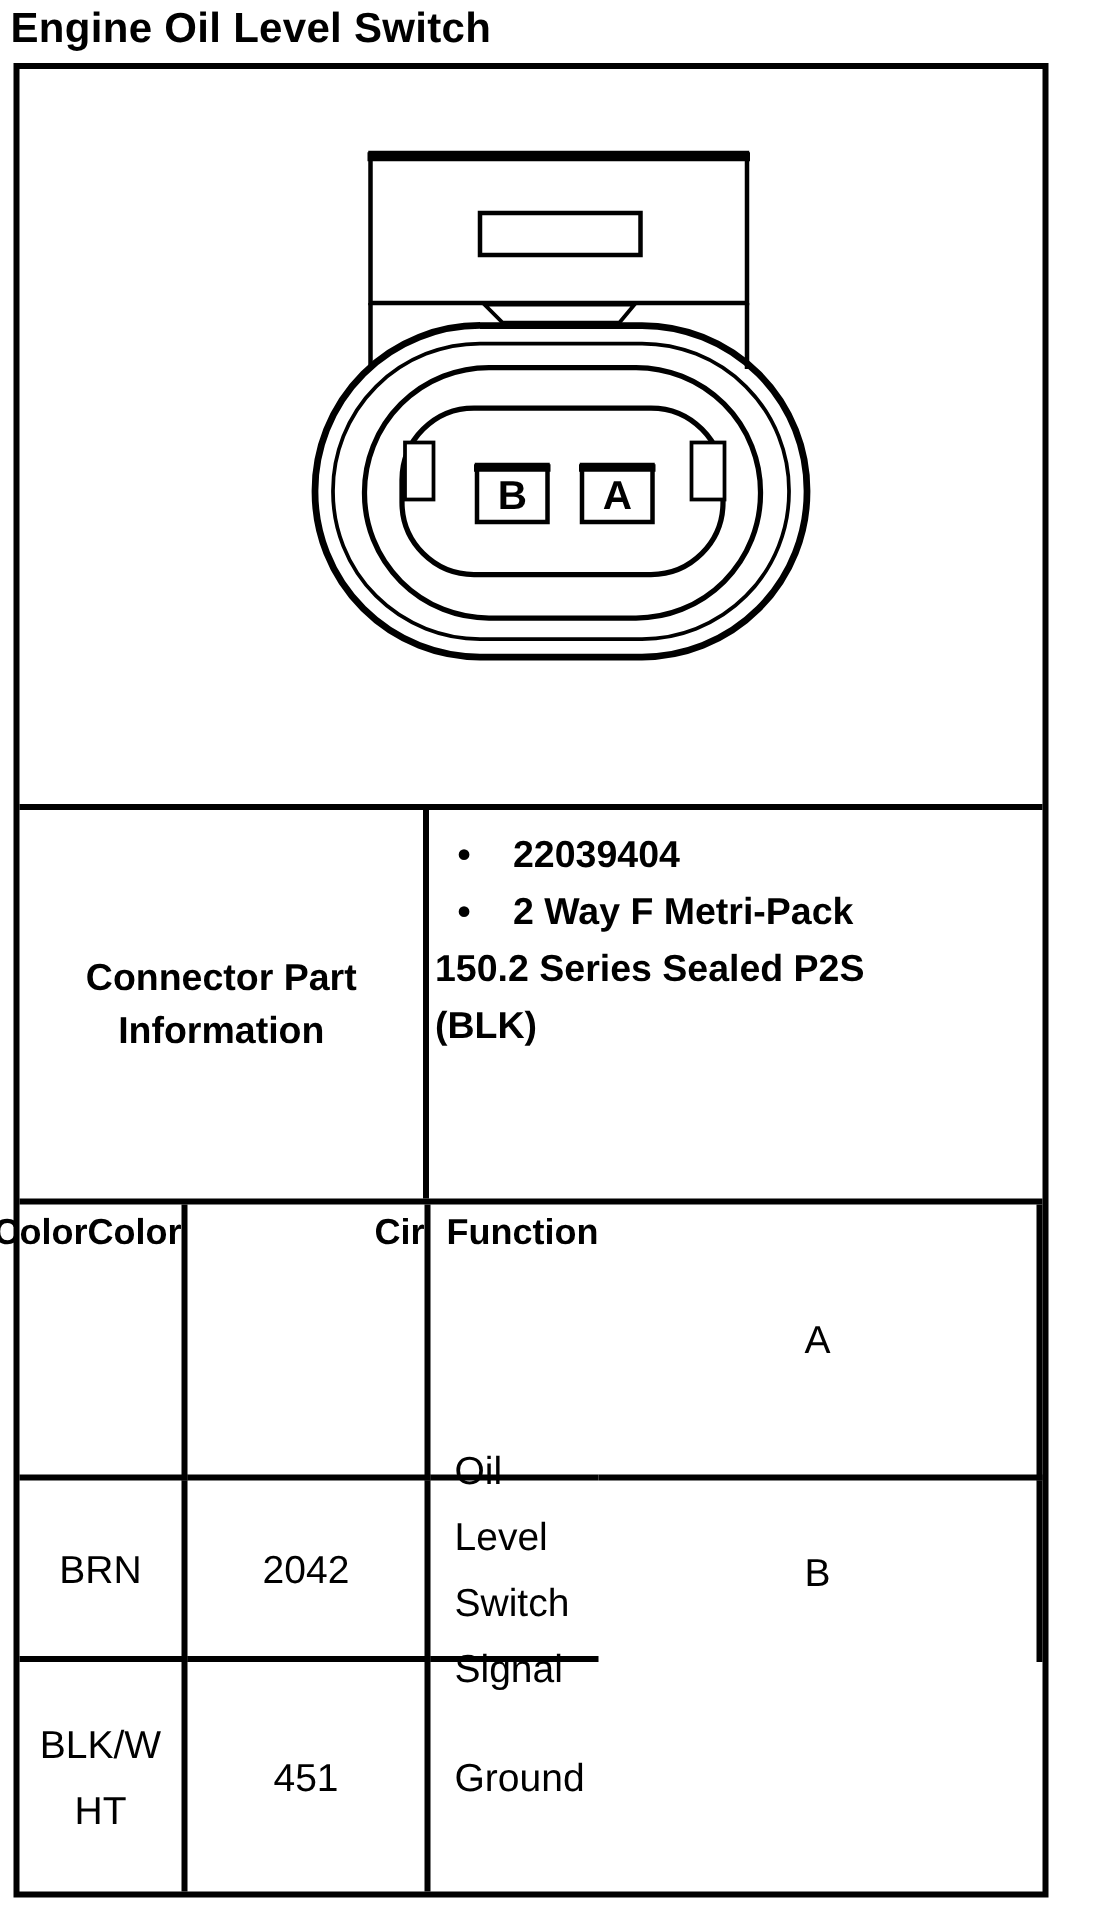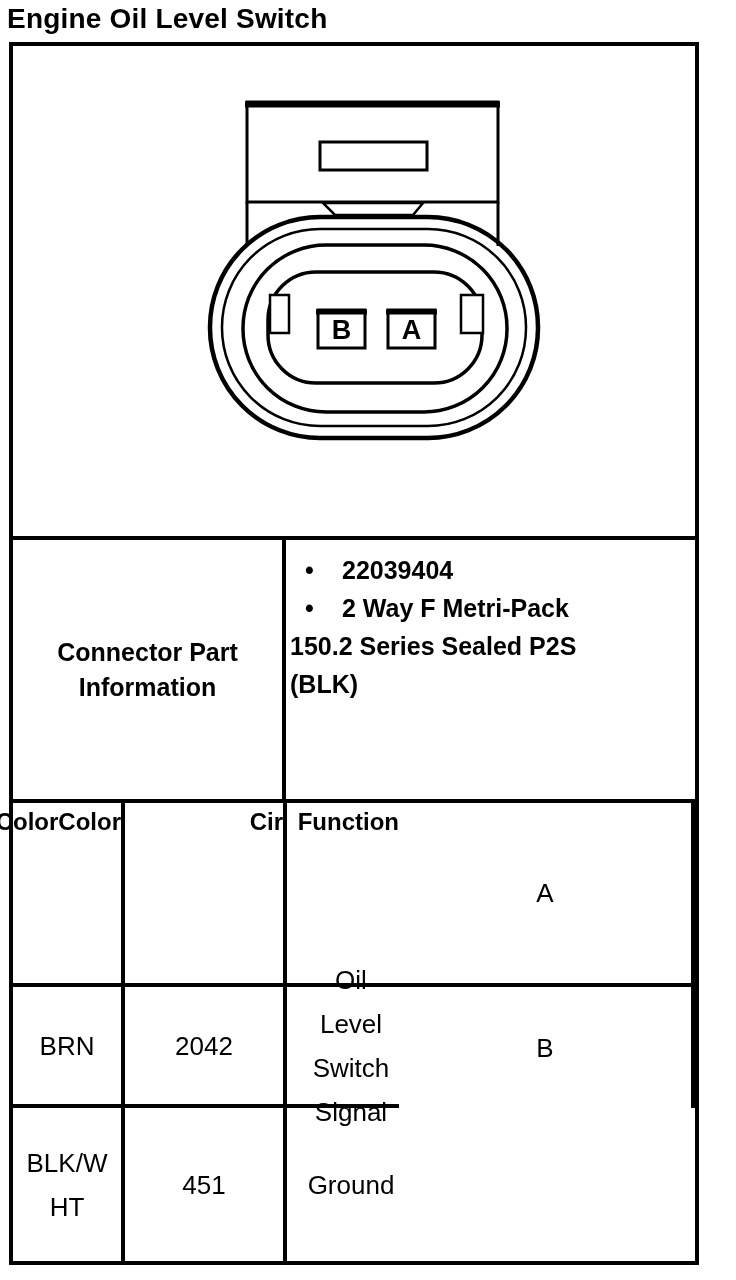--- a/index.html
+++ b/index.html
@@ -40,21 +40,21 @@
   .bB { border-bottom:4px solid #000; }
   .th {
     display:flex; flex-direction:row; justify-content:flex-end;
     text-align:center; font-weight:bold; font-size:24px; line-height:38px;
     padding-bottom:12px;
   }
   .td {
     display:flex; flex-direction:column; justify-content:center;
     text-align:center; font-size:26px; line-height:44px;
   }
-  .td-left { text-align:center; padding-left:16px; }
+  .td-left { text-align:left; padding-left:16px; }
 </style>
 </head>
 <body>
 
 <h1 class="title">Engine Oil Level Switch</h1>
 
 <div class="doc-table">
 
   <div class="diagram-row">
     <svg viewBox="0 0 682 490">

